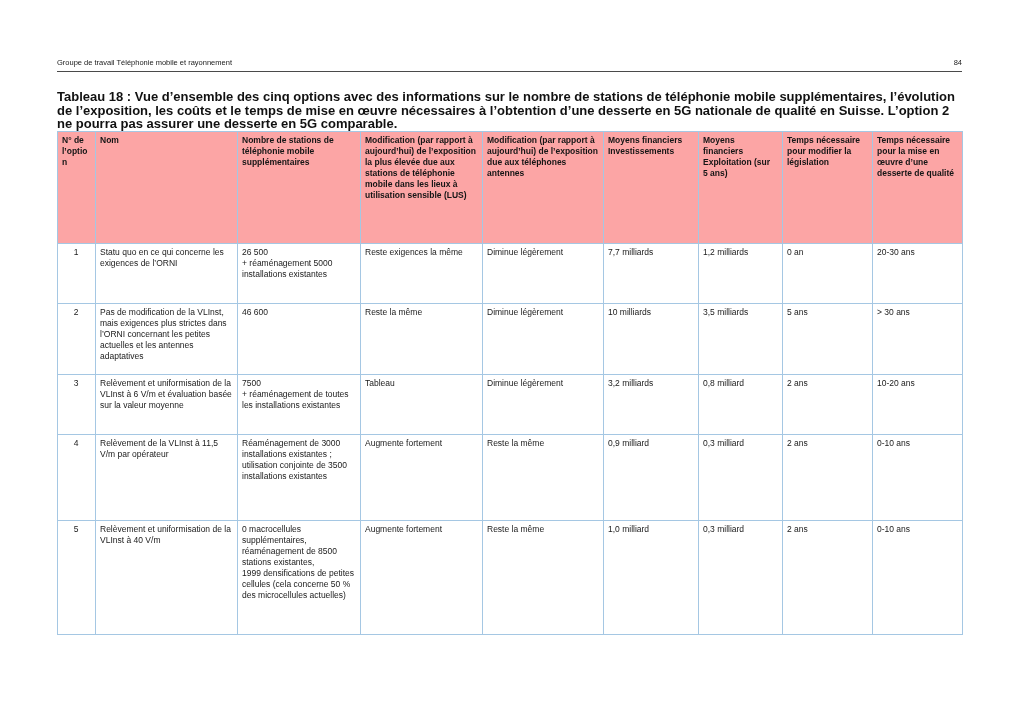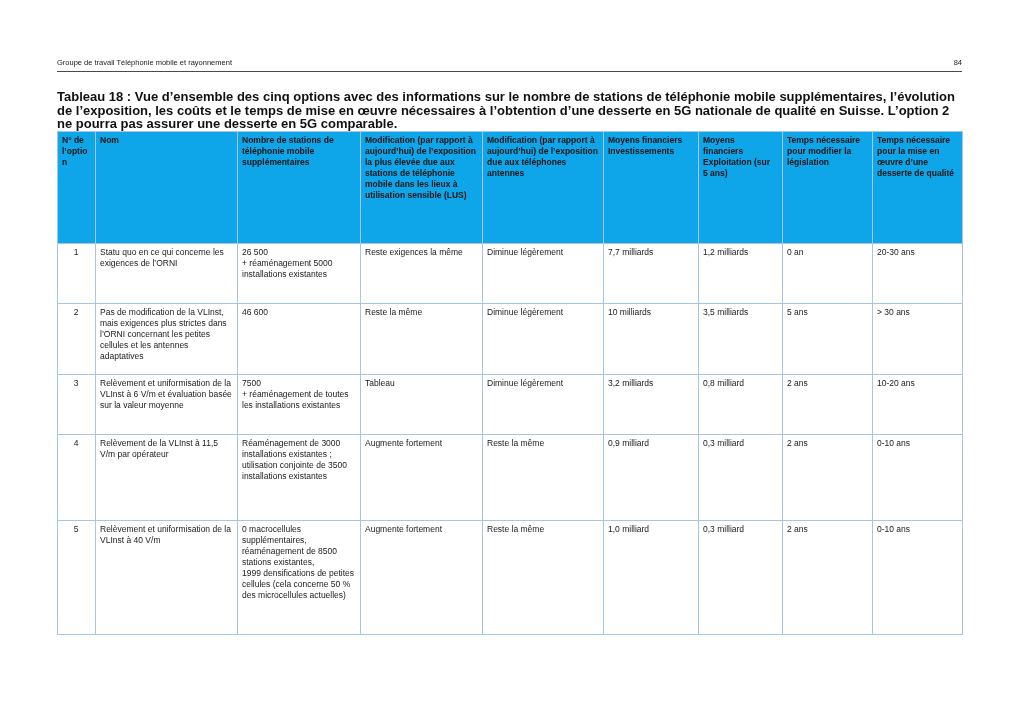--- a/index.html
+++ b/index.html
@@ -34,21 +34,21 @@
   }
   table.options th, table.options td {
     border: 1px solid #a5c7e3;
     vertical-align: top;
     padding: 3px 5px 3px 4px;
     white-space: pre-line;
     overflow: hidden;
     word-wrap: break-word;
   }
   table.options th {
-    background: #0ea5e9;
+    background: #fca5a5;
     font-weight: bold;
     text-align: left;
     color: #151515;
   }
   .num { text-align: center; }
   thead tr   { height: 112px; }
   tr.row-1   { height: 60px; }
   tr.row-2   { height: 71px; }
   tr.row-3   { height: 60px; }
   tr.row-4   { height: 86px; }
@@ -105,21 +105,21 @@
 + réaménagement 5000 installations existantes</td>
         <td>Reste exigences la même</td>
         <td>Diminue légèrement</td>
         <td>7,7 milliards</td>
         <td>1,2 milliards</td>
         <td>0 an</td>
         <td>20-30 ans</td>
       </tr>
       <tr class="row-2">
         <td class="num">2</td>
-        <td>Pas de modification de la VLInst, mais exigences plus strictes dans l’ORNI concernant les petites cellules et les antennes adaptatives</td>
+        <td>Pas de modification de la VLInst, mais exigences plus strictes dans l’ORNI concernant les petites actuelles et les antennes adaptatives</td>
         <td>46 600</td>
         <td>Reste la même</td>
         <td>Diminue légèrement</td>
         <td>10 milliards</td>
         <td>3,5 milliards</td>
         <td>5 ans</td>
         <td>&gt; 30 ans</td>
       </tr>
       <tr class="row-3">
         <td class="num">3</td>

